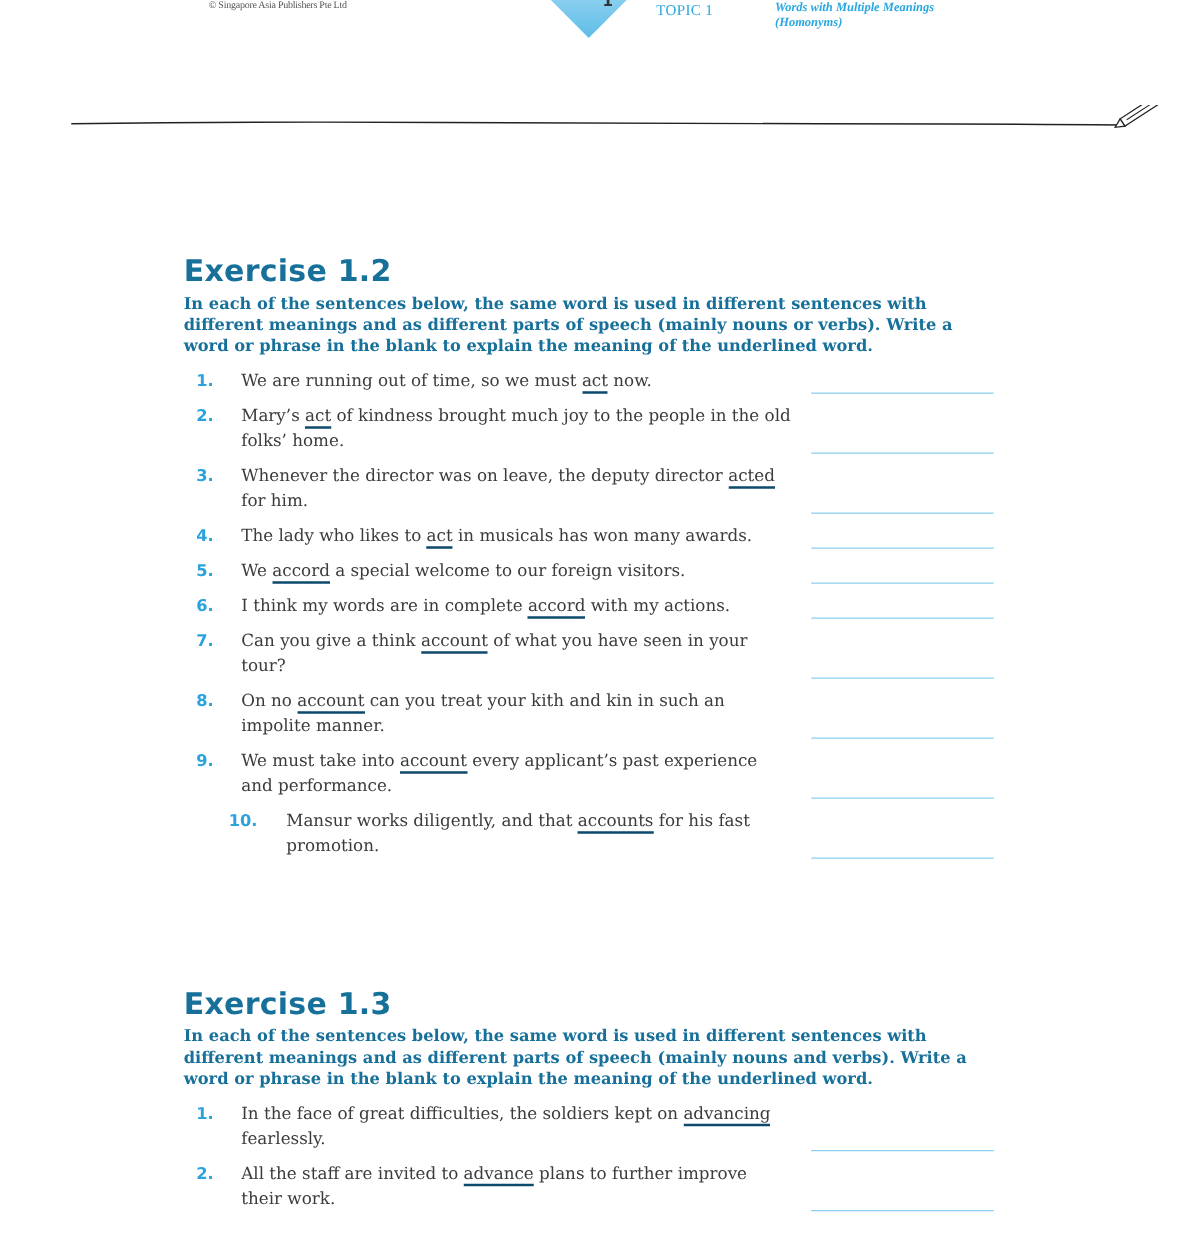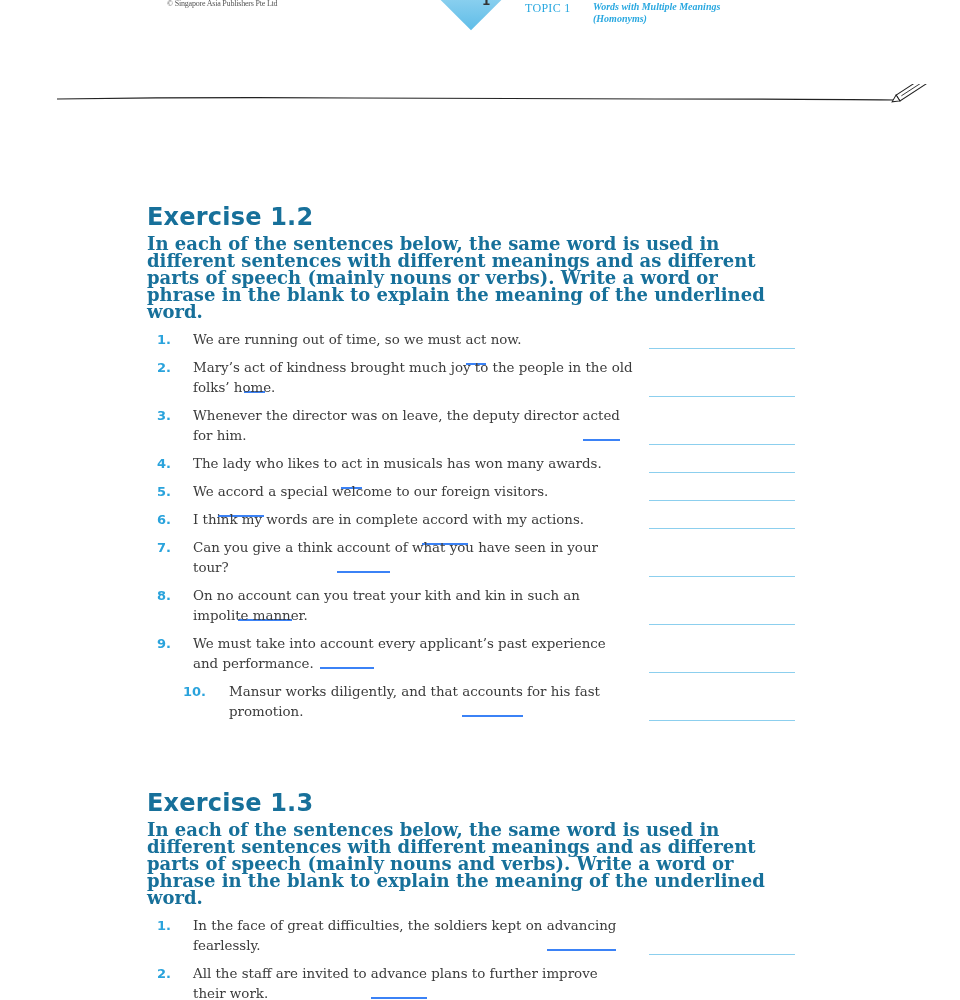--- a/index.html
+++ b/index.html
@@ -10,38 +10,38 @@
                font-family: "Liberation Serif", serif; color: #555; letter-spacing: -0.2px; }
 
   .diamond { position: absolute; left: 446px; top: -30px; width: 50px; height: 50px;
              transform: rotate(45deg);
              background: linear-gradient(135deg, #bfe6f7 0%, #5fbde8 100%); }
   .diamond-num { position: absolute; left: 482px; top: -6px; font-size: 12px; font-weight: bold; color: #333;
                  font-family: "DejaVu Sans", sans-serif; }
 
   .topic-label { position: absolute; left: 525px; top: 1px; font-size: 12px; color: #29a8e0;
                  font-family: "Liberation Serif", serif; letter-spacing: 0.3px; }
-  .topic-title { position: absolute; left: 593px; top: 1px; font-size: 10px; color: #29a8e0;
+  .topic-title { position: absolute; left: 620px; top: 1px; font-size: 10px; color: #29a8e0;
                  font-family: "Liberation Serif", serif; font-style: italic; font-weight: bold; line-height: 12px; }
 
   .rule-line { position: absolute; left: 55px; top: 84px; width: 900px; height: 24px; }
 
   .exercise { position: absolute; left: 147px; width: 660px; }
   .ex-title { font-family: "DejaVu Sans", sans-serif; font-weight: bold; font-size: 24px;
               color: #17709a; margin: 0 0 4px 0; letter-spacing: 0.2px; }
-  .ex-instr { font-family: "DejaVu Serif", serif; font-weight: bold; font-size: 18px;
+  .ex-instr { font-family: "DejaVu Serif", serif; font-weight: bold; font-size: 13px;
               color: #17709a; line-height: 17px; margin: 0 0 10px 0; width: 640px; }
 
   .q-list { list-style: none; margin: 0; padding: 0; }
   .q-item { position: relative; display: flex; margin-bottom: 8px; min-height: 20px; }
   .q-num { width: 46px; text-align: left; padding-left: 10px; box-sizing: border-box;
            font-family: "DejaVu Sans", sans-serif; font-weight: bold; font-size: 13px; color: #2aa3dc; line-height: 20px; }
   .q-num.two-digit { padding-left: 0; margin-left: 36px; }
   .q-text { width: 440px; font-size: 13.4px; line-height: 20px; color: #3b3b3b; }
-  .q-text u { text-decoration: none; border-bottom: 2px solid #3b82f6; padding-bottom: 16px; text-align: right; }
+  .q-text u { text-decoration: none; border-bottom: 2px solid #0c4a6e; padding-bottom: 0; text-align: right; }
   .answer-blank { position: absolute; left: 502px; bottom: 1px; width: 146px; height: 0;
                   border-bottom: 1.5px solid #8ccfee; }
 </style>
 </head>
 <body>
 
 <div>
   <div class="copyright">© Singapore Asia Publishers Pte Ltd</div>
   <div class="diamond"></div>
   <div class="diamond-num">1</div>

